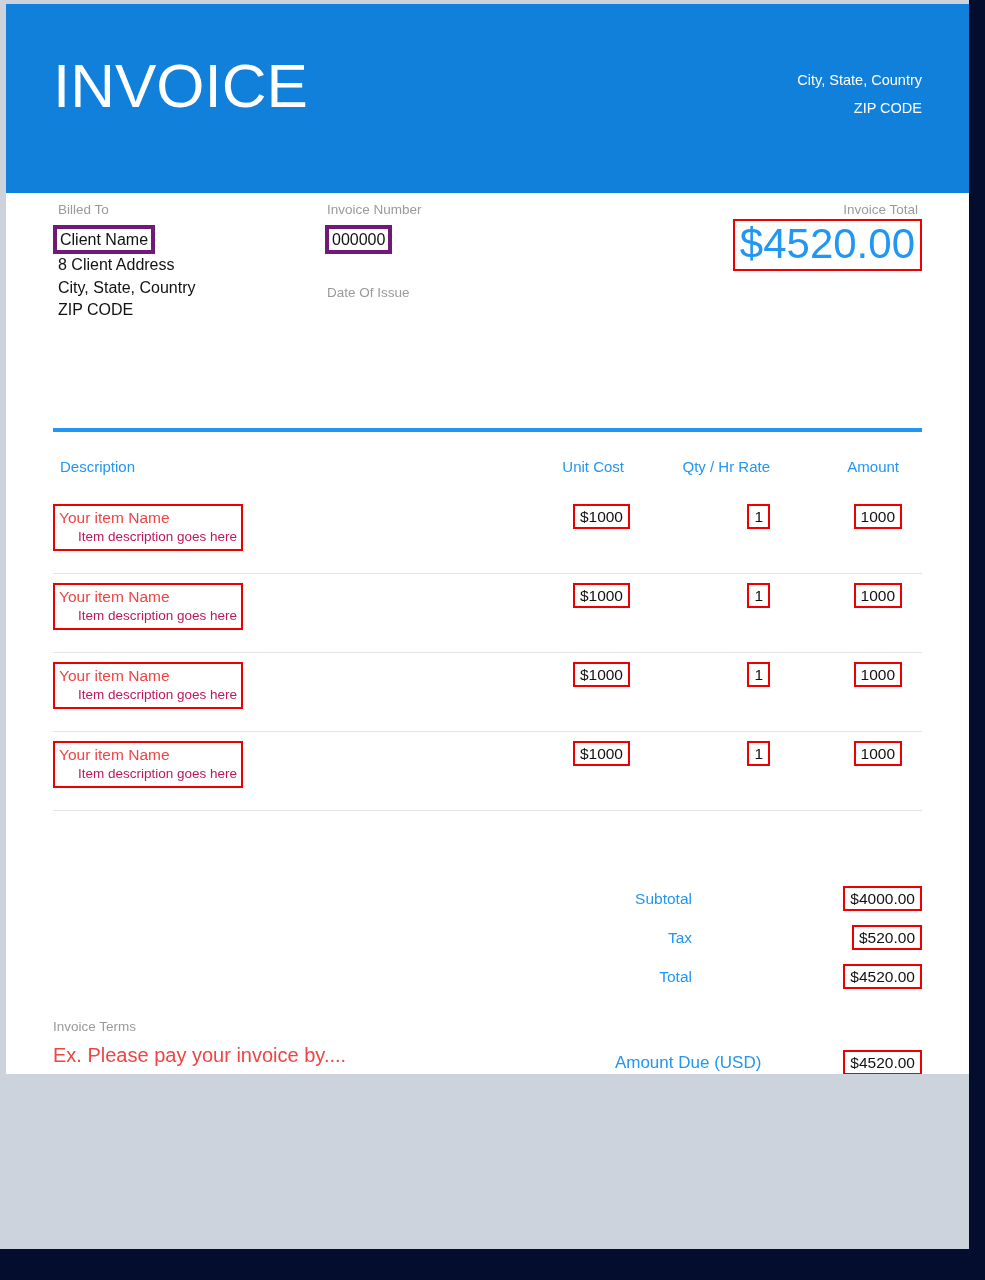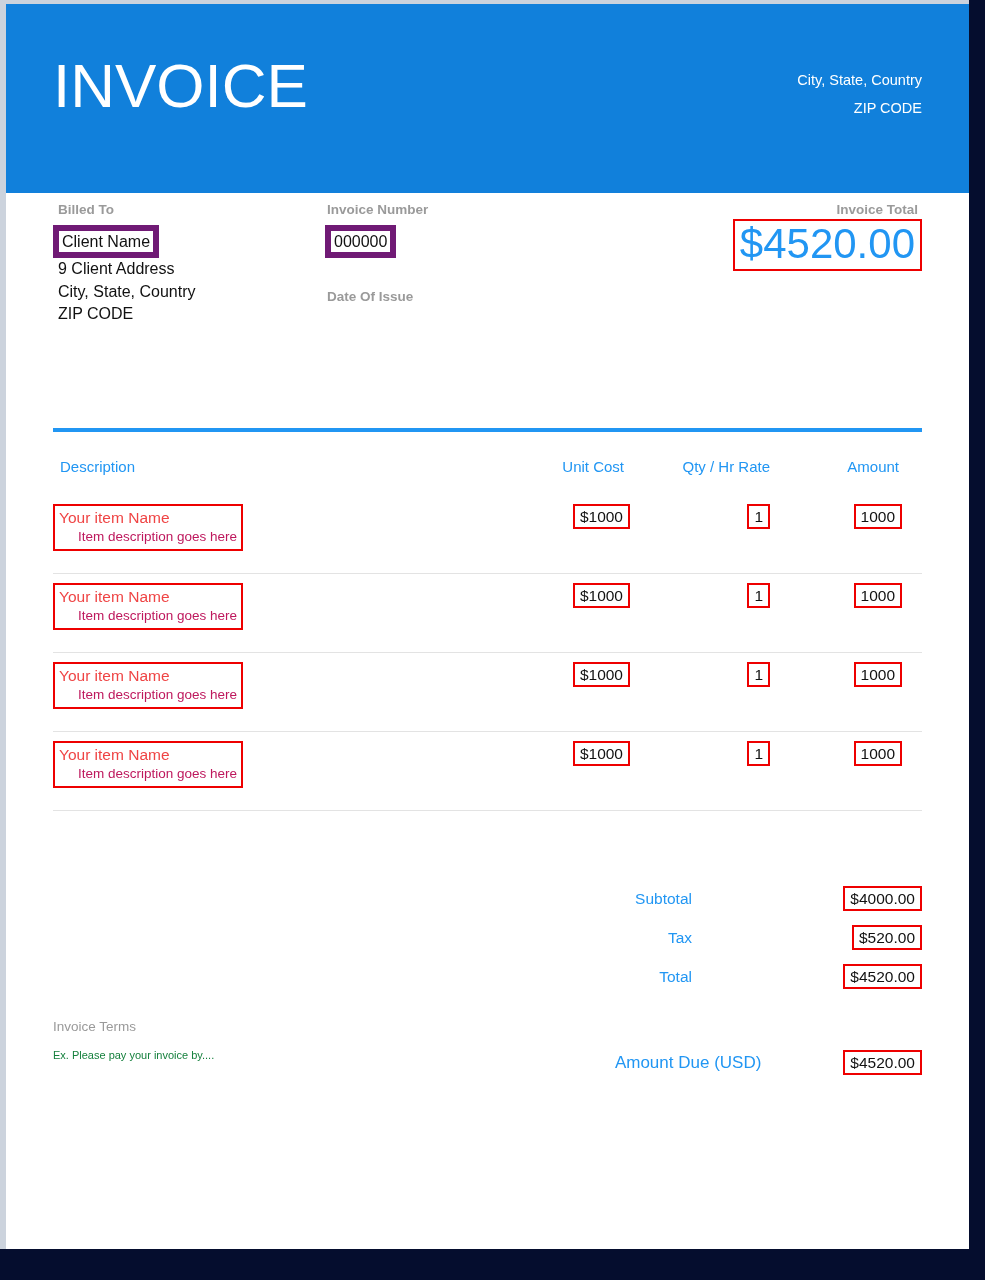--- a/index.html
+++ b/index.html
@@ -23,21 +23,21 @@
     left: 0;
     top: 0;
     width: 969px;
     height: 1249px;
     background: #ccd3dd;
     padding: 4px 0 0 6px;
   }
   #page {
     position: relative;
     width: 963px;
-    height: 1245px;
+    height: 1070px;
     background: #ffffff;
     overflow: hidden;
   }
 
   
   .header-band {
     position: relative;
     height: 189px;
     background: #1180db;
     padding: 0;
@@ -77,31 +77,31 @@
   }
 
   .meta-row {
     position: relative;
     height: 235px;
   }
   .field-label {
     color: #9a9a9a;
     font-size: 13.5px;
     line-height: 18px;
-    font-weight: 700;
+    font-weight: 400;
   }
   .field-value {
     color: #111111;
     font-size: 16px;
     line-height: 22.5px;
     font-weight: 400;
   }
   .hl {
     display: inline-block;
-    border: 6px solid #701a75;
+    border: 4px solid #701a75;
     padding: 1px 3px;
     line-height: 19px;
   }
 
   .billed-to {
     position: absolute;
     left: 0;
     top: 8px;
     width: 260px;
   }
@@ -227,22 +227,22 @@
     margin-top: 22px;
     height: 80px;
   }
   .terms-label {
     color: #9a9a9a;
     font-size: 13.5px;
     line-height: 18px;
     margin-bottom: 8px;
   }
   .terms-text {
-    color: #15803d;
-    font-size: 11px;
+    color: #ef4444;
+    font-size: 20px;
     line-height: 22px;
   }
   .amount-due-row {
     position: absolute;
     right: 0;
     top: 32px;
     display: flex;
     align-items: center;
   }
   .amount-due-label {
@@ -282,21 +282,21 @@
 
       <div class="body-area">
 
         <div class="meta-row">
 
           <div class="billed-to">
             <div class="field-label">Billed To</div>
             <div>
               <span class="hl field-value">Client Name</span>
             </div>
-            <div class="field-value addr-line">9 Client Address</div>
+            <div class="field-value addr-line">8 Client Address</div>
             <div class="field-value addr-line">City, State, Country</div>
             <div class="field-value addr-line">ZIP CODE</div>
           </div>
 
           <div class="invoice-meta">
             <div class="field-label">Invoice Number</div>
             <div>
               <span class="hl field-value">000000</span>
             </div>
             <div class="spacer"></div>

